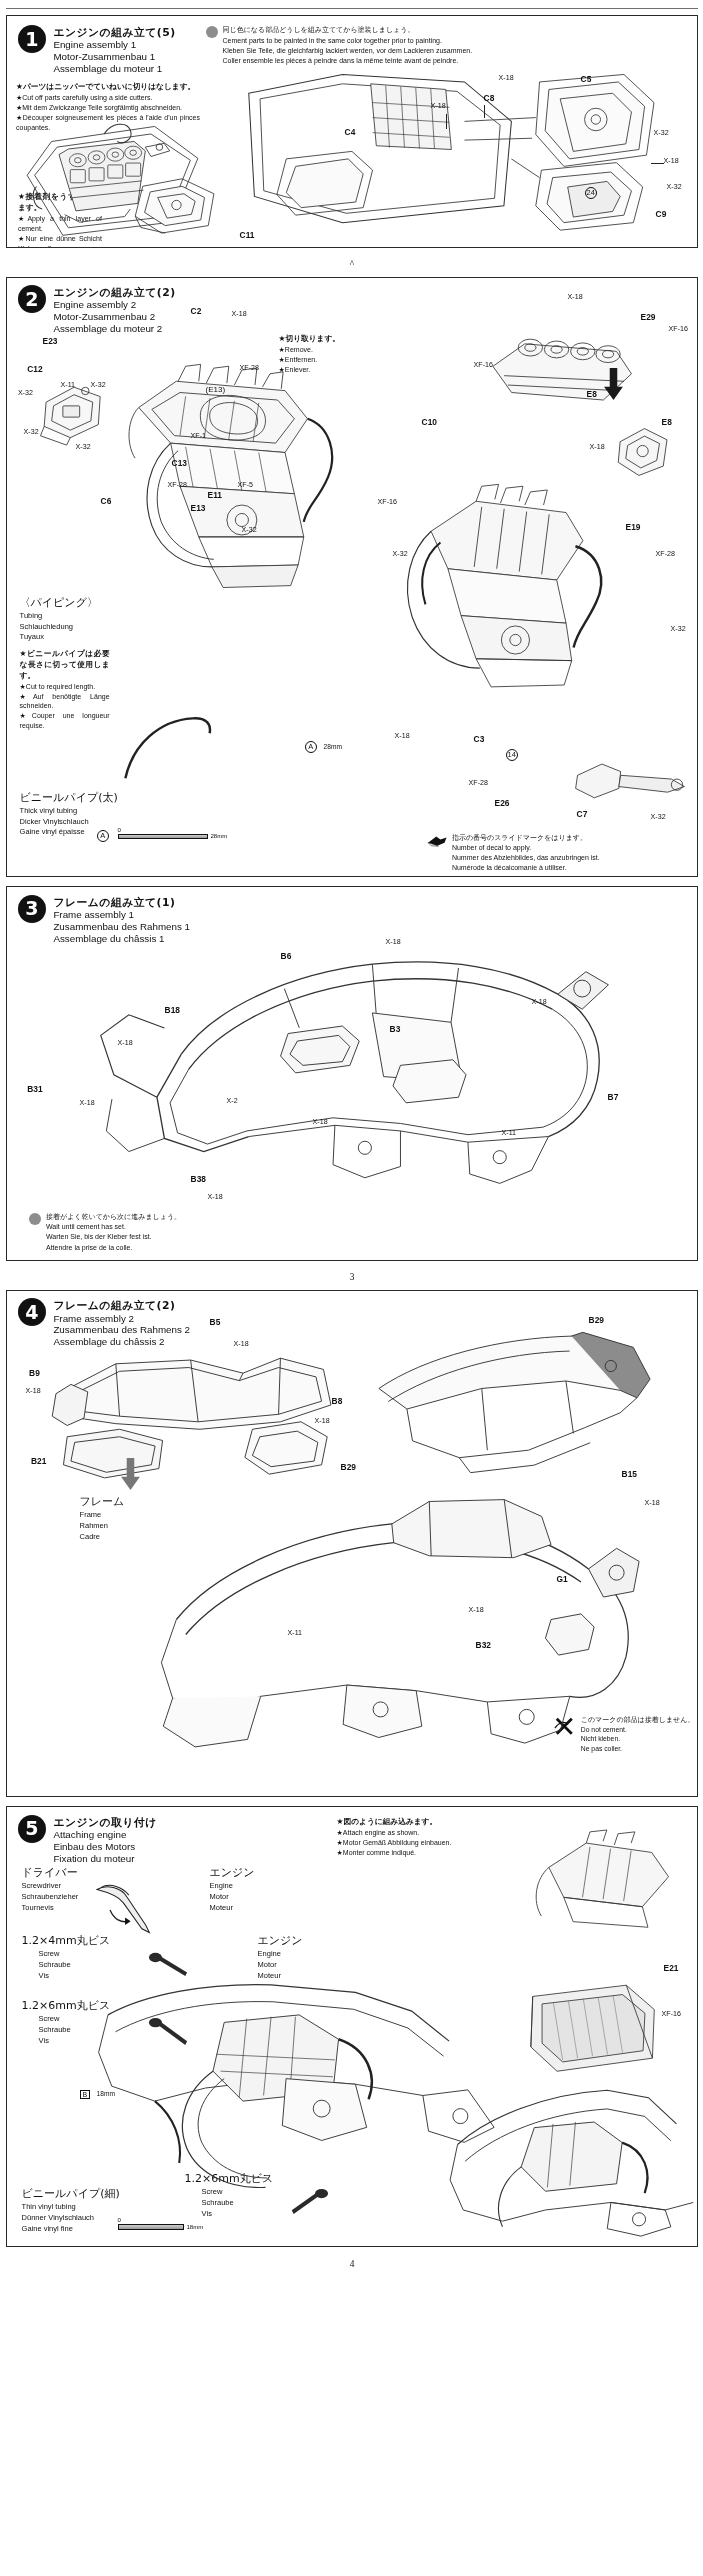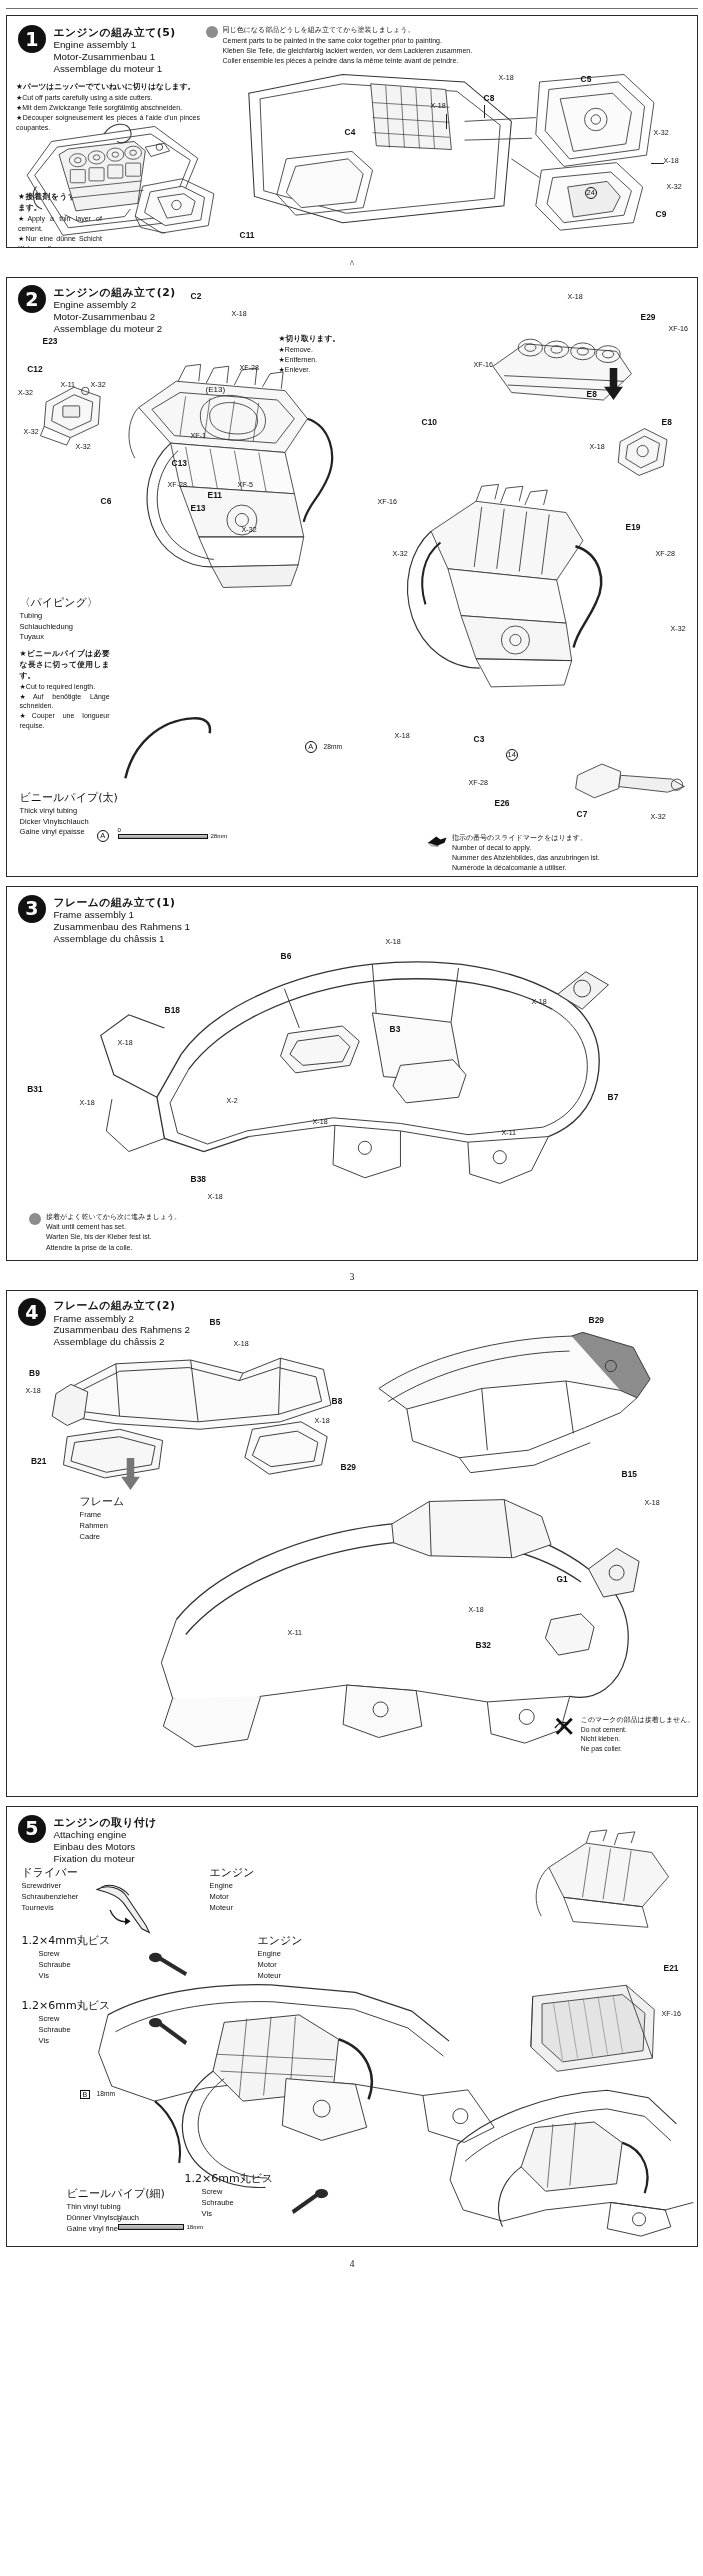--- a/index.html
+++ b/index.html
@@ -453,21 +453,21 @@
       </div>
 
       <div class="art" style="left:109px; top:427px;">
         <svg width="103" height="81" viewBox="0 0 110 86">
           <g fill="none" stroke="#222" stroke-width="2.6">
             <path d="M10 78 C18 42 46 16 82 14 C96 13 102 20 100 30"></path>
           </g>
         </svg>
       </div>
 
-      <div class="lbl" style="left:184px; top:13px;">C2</div>
+      <div class="lbl" style="left:184px; top:28px;">C2</div>
       <div class="lbl" style="left:36px; top:58px;">E23</div>
       <div class="lbl" style="left:20.6px; top:86px;">C12</div>
       <div class="lbl" style="left:165px; top:180px;">C13</div>
       <div class="lbl" style="left:94px; top:218px;">C6</div>
       <div class="lbl" style="left:184px; top:225px;">E13</div>
       <div class="lbl" style="left:201px; top:212px;">E11</div>
       <div class="lbl paren" style="left:199px; top:107px;">(E13)</div>
       <div class="lbl" style="left:415px; top:139px;">C10</div>
       <div class="lbl" style="left:467px; top:456px;">C3</div>
       <div class="lbl" style="left:488px; top:520px;">E26</div>
@@ -709,20 +709,26 @@
       <div class="step-head" style="left:11.3px; top:7.5px;">
         <div class="step-num">5</div>
         <div class="step-titles">
           <div class="t-jp">エンジンの取り付け</div>
           <div class="t-en">Attaching engine</div>
           <div class="t-de">Einbau des Motors</div>
           <div class="t-fr">Fixation du moteur</div>
         </div>
       </div>
 
+      <div class="note" style="left:330px; top:9.4px; width:216px;">
+        <div class="nj">★図のように組み込みます。</div>
+        <div>★Attach engine as shown.</div>
+        <div>★Motor Gemäß Abbildung einbauen.</div>
+        <div>★Monter comme indiqué.</div>
+      </div>
 
       <div class="subhead" style="left:15px; top:58px;">
         <div class="sj">ドライバー</div>
         <div>Screwdriver</div>
         <div>Schraubenzieher</div>
         <div>Tournevis</div>
       </div>
 
       <div class="subhead" style="left:15px; top:126px;">
         <div class="sj">1.2×4mm丸ビス</div>
@@ -752,21 +758,21 @@
         <div>Moteur</div>
       </div>
 
       <div class="subhead" style="left:251px; top:126px;">
         <div class="sj">エンジン</div>
         <div>Engine</div>
         <div>Motor</div>
         <div>Moteur</div>
       </div>
 
-      <div class="subhead" style="left:15px; top:379px;margin-left:45px;">
+      <div class="subhead" style="left:15px; top:379px;">
         <div class="sj">ビニールパイプ(細)</div>
         <div>Thin vinyl tubing</div>
         <div>Dünner Vinylschlauch</div>
         <div>Gaine vinyl fine</div>
       </div>
 
       <div class="ruler" style="left:111px; top:409px;">
         <div>
           <div class="tick" style="margin-bottom:0.9px;">0</div>
           <div class="bar" style="width:66px;"></div>

